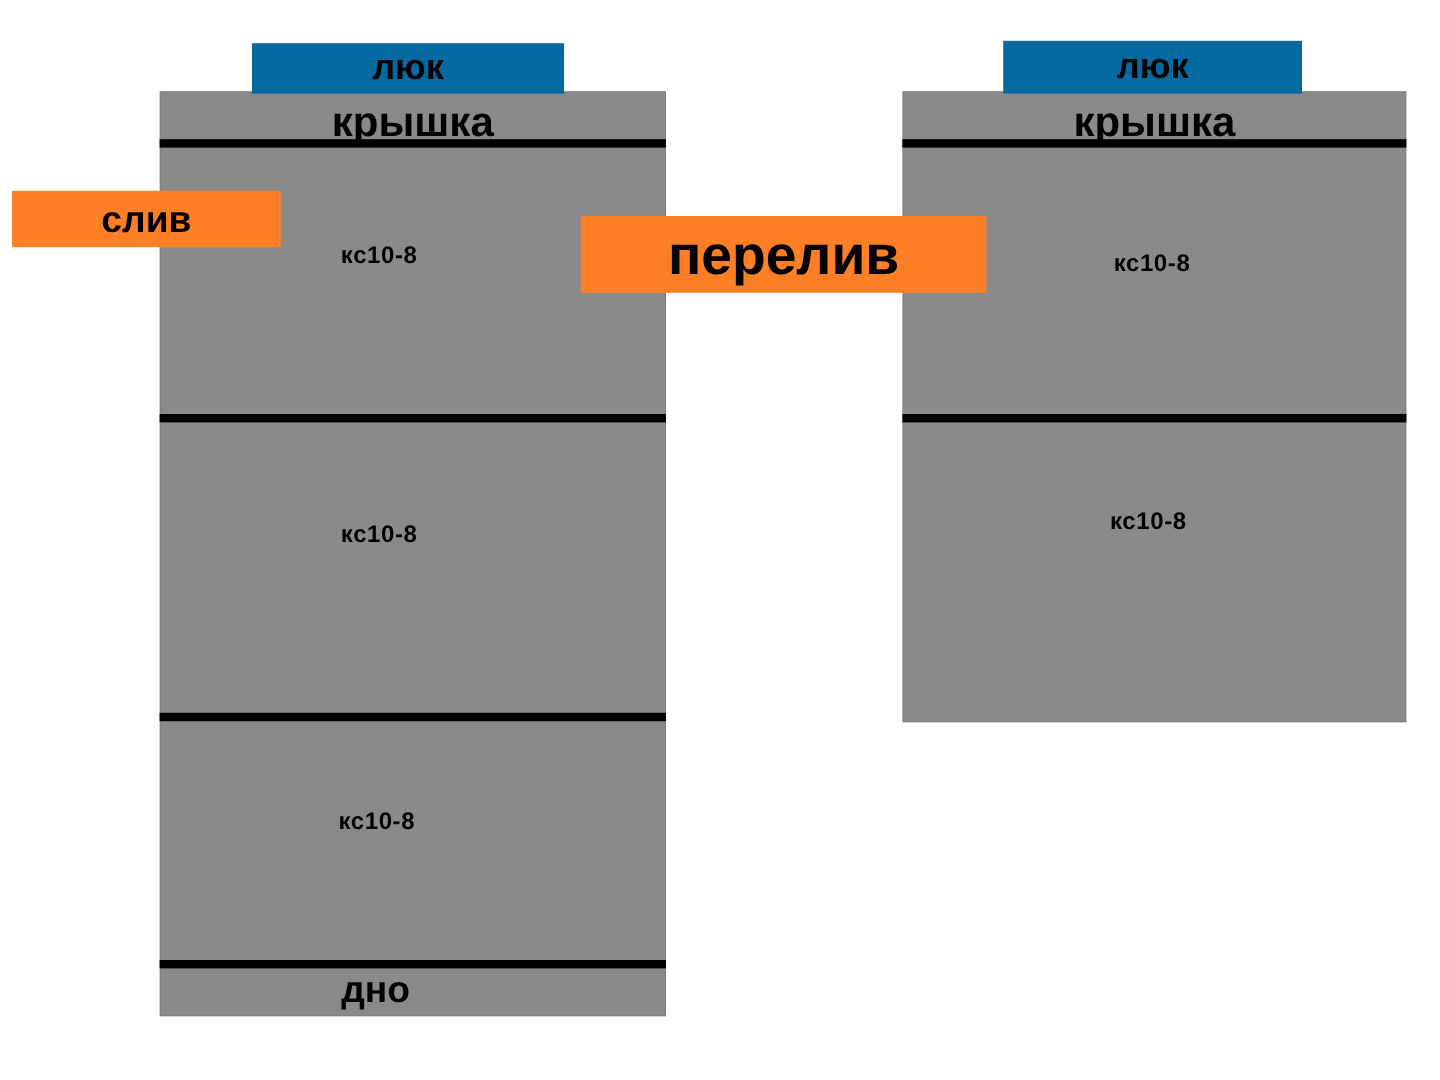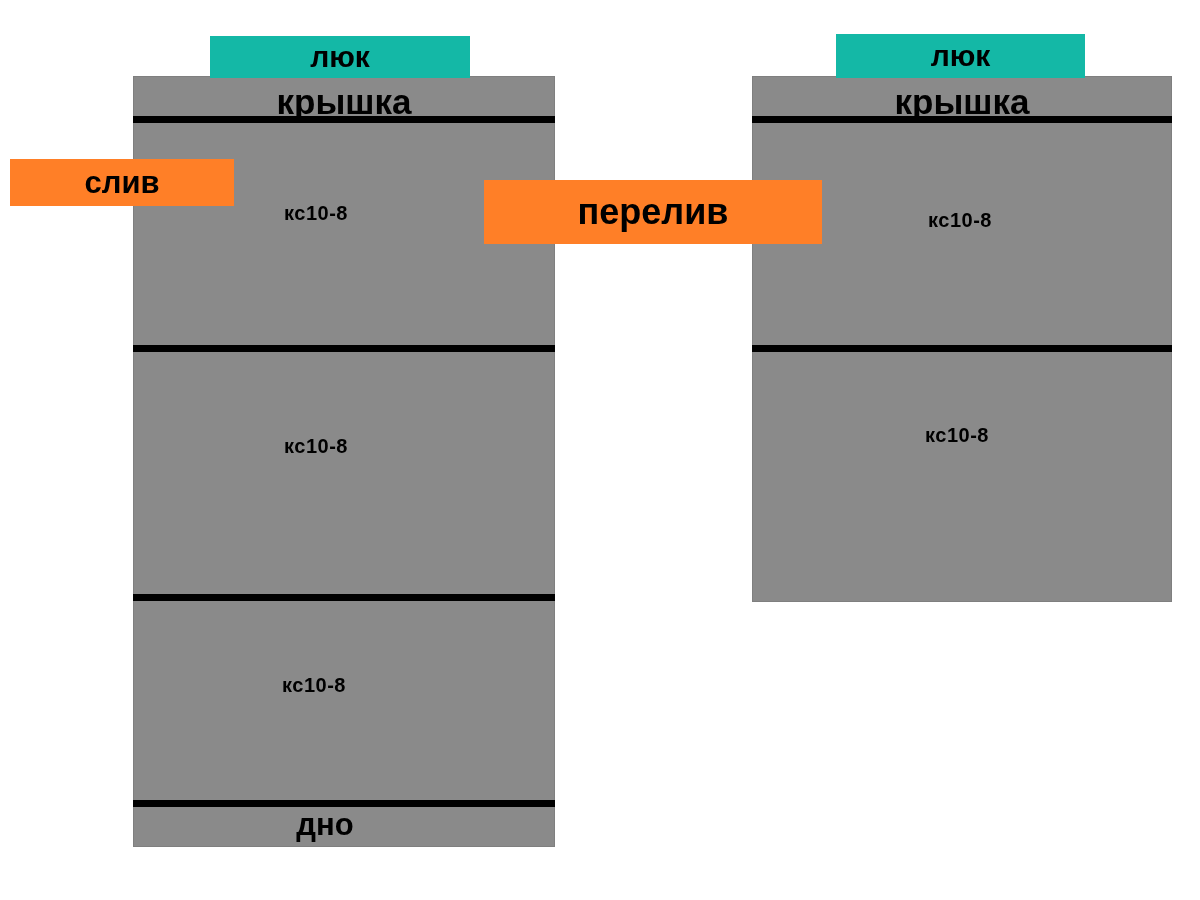--- a/index.html
+++ b/index.html
@@ -28,21 +28,21 @@
   }
 
   
   .seam {
     background: #000000;
     height: 7px;
   }
 
   
   .hatch {
-    background: #14b8a6;
+    background: #0369a1;
     display: flex;
     align-items: center;
     justify-content: center;
   }
 
   
   .pipe {
     background: #ff7f27;
     display: flex;
     align-items: center;
@@ -72,21 +72,21 @@
   }
   .hatch-label {
     font-size: 30px;
     font-weight: bold;
   }
   .pipe-label {
     font-size: 31px;
     font-weight: bold;
   }
   .pipe-label-big {
-    font-size: 36px;
+    font-size: 46px;
     font-weight: bold;
   }
 </style>
 </head>
 <body>
 
 <div id="canvas">
 
   <div class="abs tank" style="left:133px; top:76px; width:422px; height:771px;"></div>
 
@@ -98,21 +98,21 @@
   <div class="abs hatch" style="left:210px; top:36px; width:260px; height:42px;">
     <span class="label hatch-label">люк</span>
   </div>
 
   <div class="abs label cap-label" style="left:133px; top:84px; width:422px;">крышка</div>
 
   <div class="abs label ring-label" style="left:133px; top:203px; width:366px;">кс10-8</div>
   <div class="abs label ring-label" style="left:133px; top:436px; width:366px;">кс10-8</div>
   <div class="abs label ring-label" style="left:133px; top:675px; width:362px;">кс10-8</div>
 
-  <div class="abs label bottom-label" style="left:133px; top:809px; width:360px;margin-left:12px;">дно</div>
+  <div class="abs label bottom-label" style="left:133px; top:809px; width:360px;">дно</div>
 
   <div class="abs tank" style="left:752px; top:76px; width:420px; height:526px;"></div>
 
   <div class="abs seam" style="left:752px; top:116px; width:420px;"></div>
   <div class="abs seam" style="left:752px; top:345px; width:420px;"></div>
 
   <div class="abs hatch" style="left:836px; top:34px; width:249px; height:44px;">
     <span class="label hatch-label">люк</span>
   </div>
 

